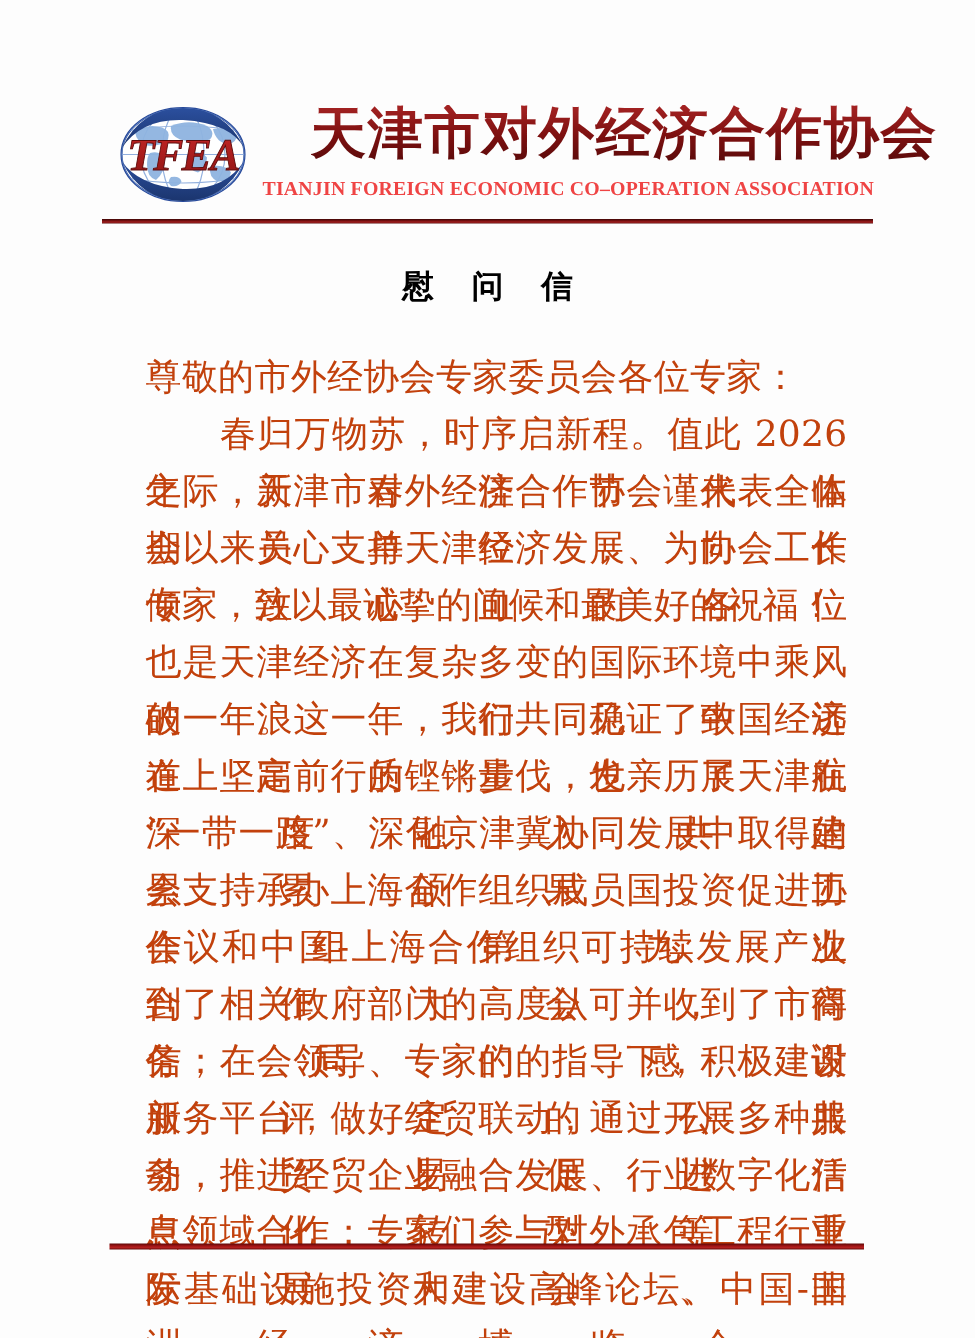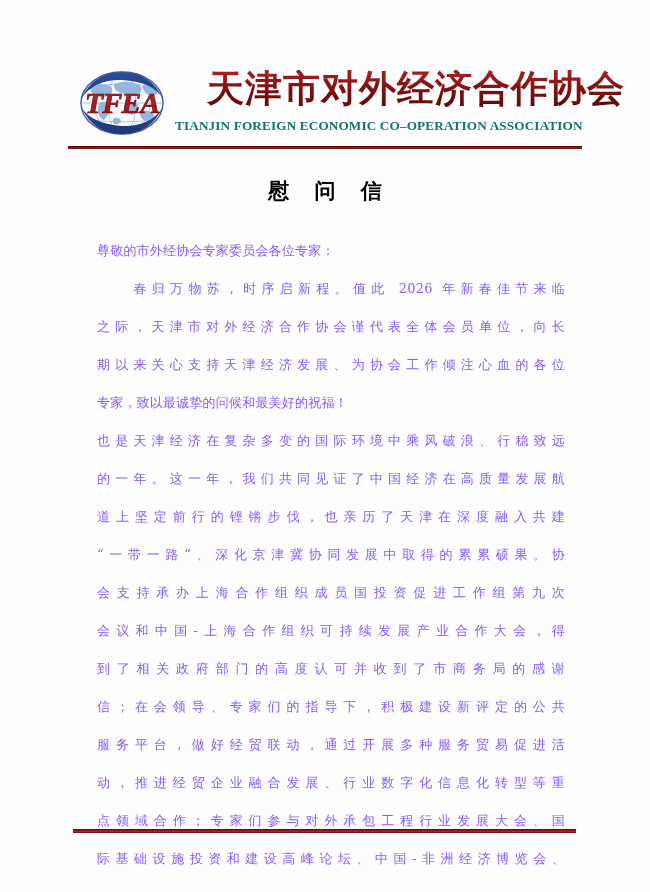--- a/index.html
+++ b/index.html
@@ -61,21 +61,21 @@
   }
 
   .org-name-en {
     position: absolute;
     left: 175px;
     top: 119px;
     font-family: "Liberation Serif", "DejaVu Serif", serif;
     font-size: 13.2px;
     font-weight: bold;
     letter-spacing: 0.15px;
-    color: #0f766e;
+    color: #ef4444;
     white-space: nowrap;
     line-height: 1;
   }
 
   .rule-top {
     position: absolute;
     left: 68px;
     top: 146px;
     width: 514px;
     height: 3px;
@@ -101,23 +101,23 @@
   
   .body-text {
     position: absolute;
     left: 97px;
     top: 232px;
     width: 468px;
   }
 
   .line {
     font-family: "DejaVu Serif", "Liberation Serif", serif;
-    font-size: 13px;
+    font-size: 24px;
     line-height: 38px;
-    color: #8b5cf6;
+    color: #c2410c;
     letter-spacing: 0.2px;
     white-space: pre;
     height: 38px;
     overflow: visible;
   }
 
   .line.justify {
     text-align: justify;
     text-align-last: justify;
     white-space: normal;

